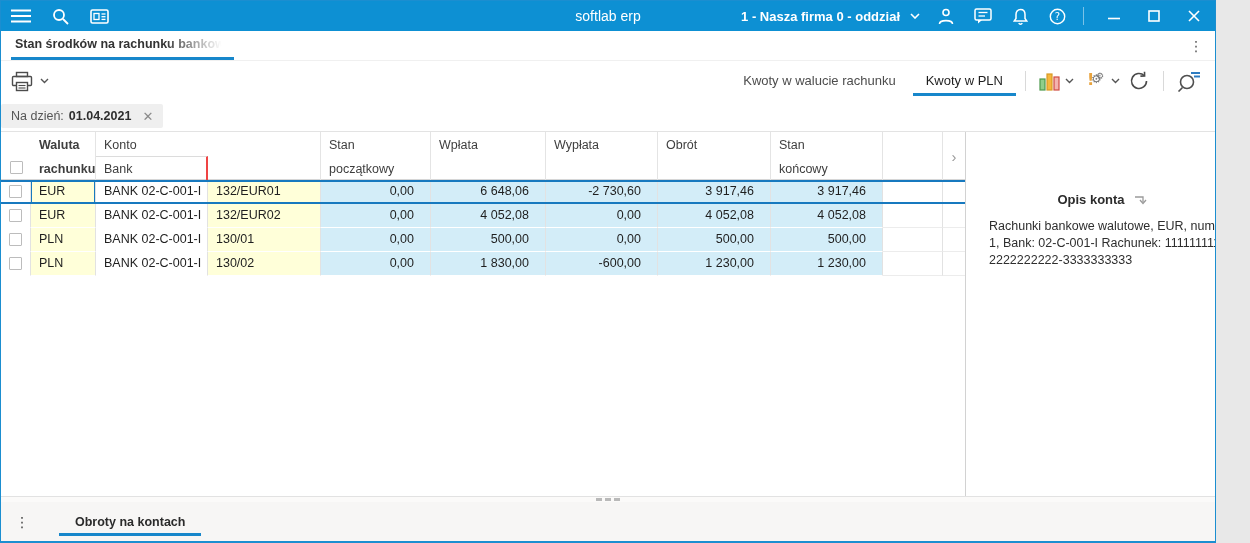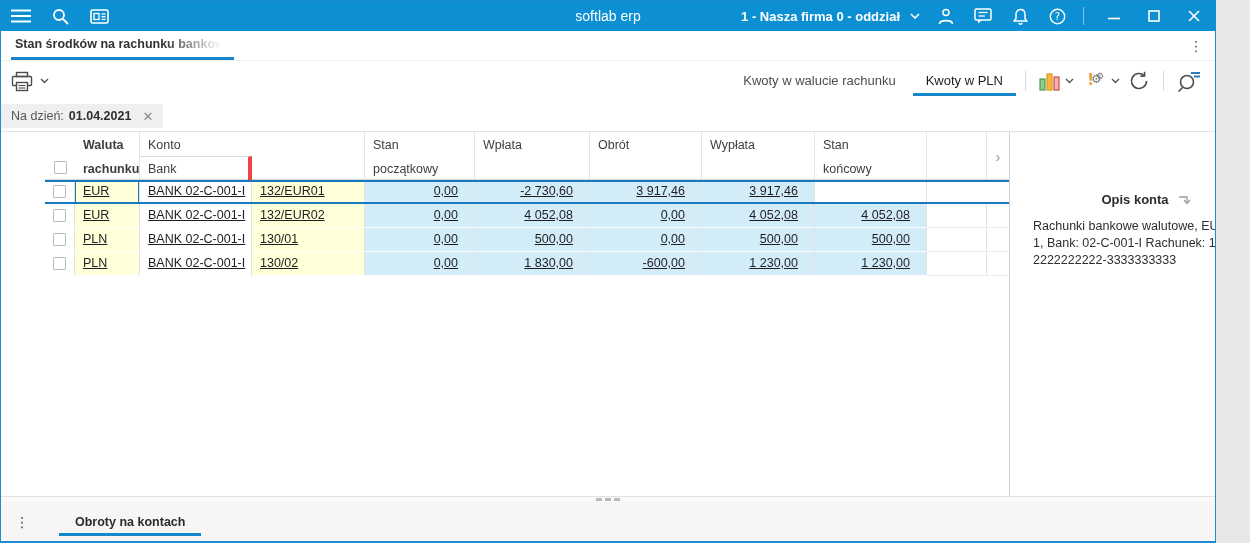--- a/index.html
+++ b/index.html
@@ -37,35 +37,35 @@
   .tool-sep{width:1px;height:20px;background:#d9d9d9;margin:0 9px;}
   .tool-ic{display:flex;align-items:center;gap:5px;cursor:pointer;padding:0 4px;}
   .chev{color:#6a6a6a;}
   
   .filterrow{height:30px;flex:0 0 30px;background:#fff;display:flex;align-items:center;}
   .chip{display:flex;align-items:center;height:24px;background:#efefef;border-radius:2px;padding:0 10px;font-size:12.5px;color:#555;gap:5px;cursor:default;}
   .chip b{color:#2e2e2e;}
   .chip .x{color:#8a8a8a;font-size:13px;margin-left:6px;cursor:pointer;}
   
   .main{flex:0 0 365px;display:flex;border-top:1px solid #e3e3e3;background:#fff;}
-  .table-area{width:965px;border-right:1px solid #d2d2d2;display:flex;flex-direction:column;margin-left:44px;}
+  .table-area{width:965px;border-right:1px solid #d2d2d2;display:flex;flex-direction:column;}
   .grid-cols{display:grid;grid-template-columns:30px 65px 112px 113px 110px 115px 112px 113px 112px 60px 22px;}
   .thead{height:48px;border-bottom:1px solid #d6d6d6;font-size:12.5px;color:#3e3e3e;}
   .hcell{padding-left:8px;line-height:23px;}
   .h2line div{height:24px;line-height:26px;}
   .h-borr{border-right:1px solid #e4e4e4;}
   .h-check{display:flex;align-items:flex-end;justify-content:center;padding:0 0 6px 0;}
   .h-currency{font-weight:bold;}
   .h-konto{grid-column:3 / span 2;padding-left:0;border-right:1px solid #e4e4e4;}
   .h-konto .l1{padding-left:8px;height:24px;line-height:26px;}
-  .bank-box{width:112px;height:24px;line-height:24px;border-top:1px solid #dcdcdc;border-right:4px solid #ef4444;padding-left:8px;}
+  .bank-box{width:112px;height:24px;line-height:24px;border-top:1px solid #dcdcdc;border-right:2px solid #ef4444;padding-left:8px;}
   .h-scroll{display:flex;align-items:center;justify-content:center;color:#9a9a9a;font-size:15px;cursor:pointer;}
   
   .tbody{flex:1;overflow:hidden;background:#fff;}
-  .trow{height:24px;position:relative;font-size:12.5px;color:#1f1f1f;cursor:pointer;text-decoration:underline;}
+  .trow{height:24px;position:relative;font-size:12.5px;color:#1f1f1f;cursor:pointer;}
   .trow .cell{border-right:1px solid #e2e2e2;border-bottom:1px solid #fff;line-height:22px;padding-left:8px;overflow:hidden;white-space:nowrap;}
   .c-check{display:flex;align-items:center;justify-content:center;padding-left:0 !important;background:#fff;}
   .cb{width:13px;height:13px;border:1px solid #bcbcbc;background:#fff;border-radius:1px;display:inline-block;}
   .c-yellow{background:#ffffd9;}
   .c-bank{background:#fff;}
   .c-num{background:#d3edf8;text-align:right;padding-right:16px !important;padding-left:0 !important;}
   .c-empty{background:#fff;border-bottom:1px solid #ececec !important;}
   .c-last{border-right:none !important;}
   .trow.selected::before{content:'';position:absolute;left:0;right:0;top:0;height:2px;background:#1779bf;z-index:3;}
   .trow.selected::after{content:'';position:absolute;left:0;right:0;bottom:0;height:2px;background:#1779bf;z-index:3;}
@@ -271,41 +271,42 @@
           <div class="bank-box">Bank</div>
         </div>
         <div class="hcell h2line h-borr">
           <div>Stan</div>
           <div>początkowy</div>
         </div>
         <div class="hcell h2line h-borr">
           <div>Wpłata</div>
         </div>
         <div class="hcell h2line h-borr">
+          <div>Wypłata</div>
+        </div>
+        <div class="hcell h2line h-borr">
           <div>Obrót</div>
-        </div>
-        <div class="hcell h2line h-borr">
-          <div>Wypłata</div>
         </div>
         <div class="hcell h2line h-borr">
           <div>Stan</div>
           <div>końcowy</div>
         </div>
         <div class="hcell h-borr"></div>
         <div class="h-scroll">›</div>
       </div>
       <div class="tbody" id="rows">
           <div class="trow grid-cols selected">
             <div class="cell c-check">
               <span class="cb"></span>
             </div>
             <div class="cell c-currency c-yellow">EUR</div>
             <div class="cell c-bank">BANK 02-C-001-I</div>
             <div class="cell c-account c-yellow">132/EUR01</div>
             <div class="cell c-num">0,00</div>
+            <div class="cell c-num">6 648,06</div>
             <div class="cell c-num">-2 730,60</div>
             <div class="cell c-num">3 917,46</div>
             <div class="cell c-num">3 917,46</div>
             <div class="cell c-empty"></div>
             <div class="cell c-empty c-last"></div>
           </div>
           <div class="trow grid-cols">
             <div class="cell c-check">
               <span class="cb"></span>
             </div>

